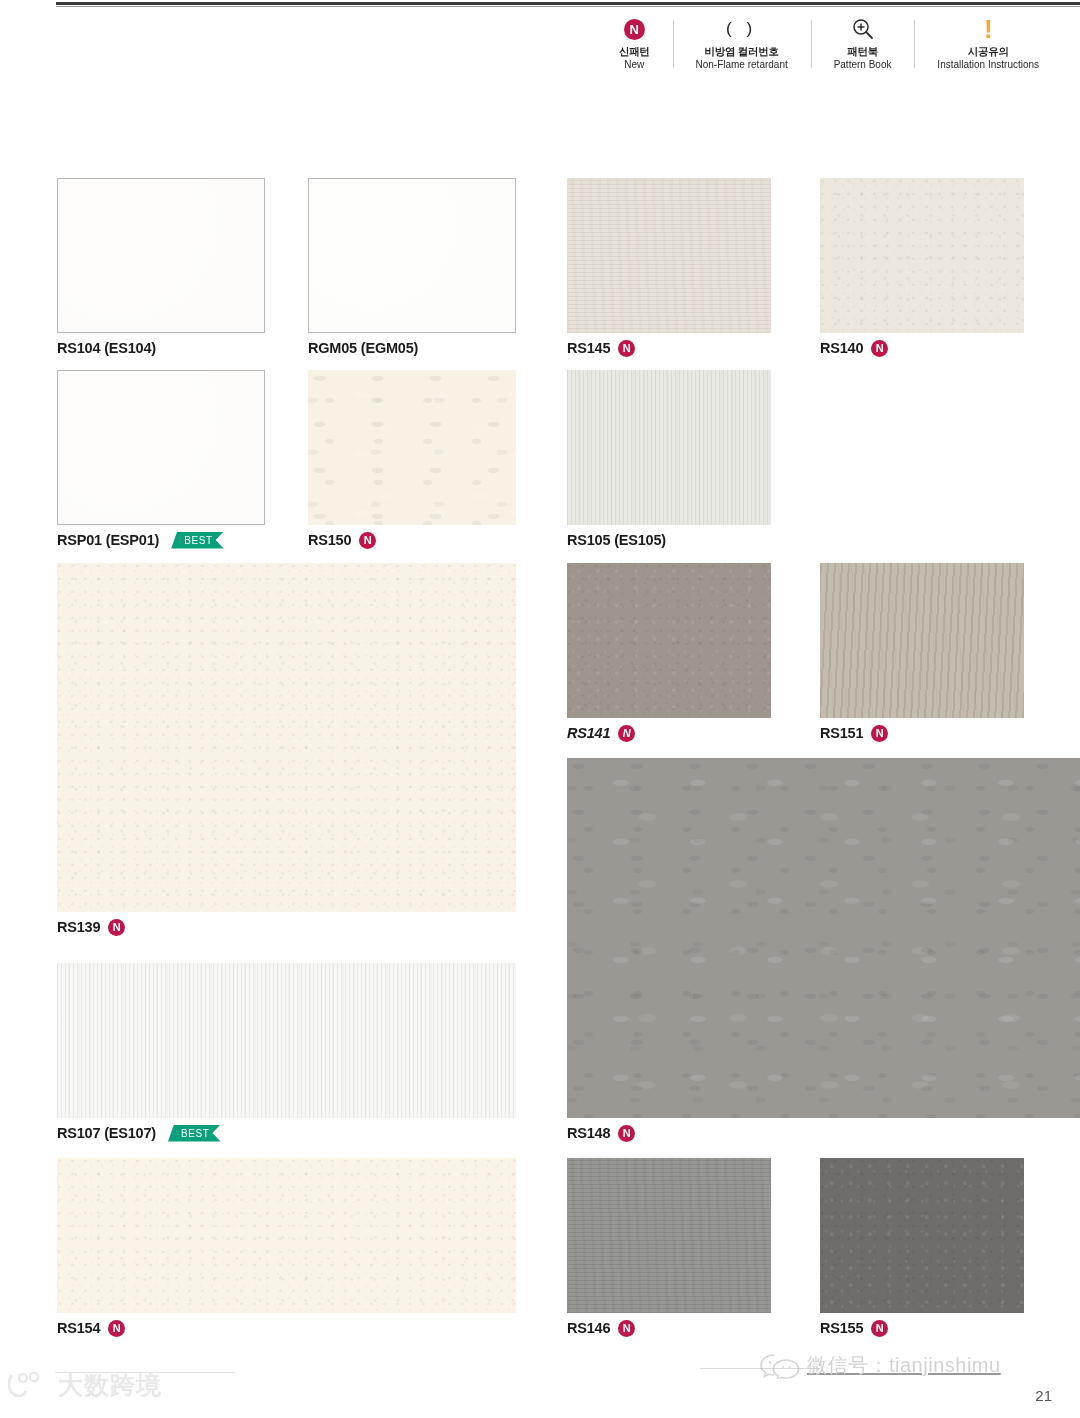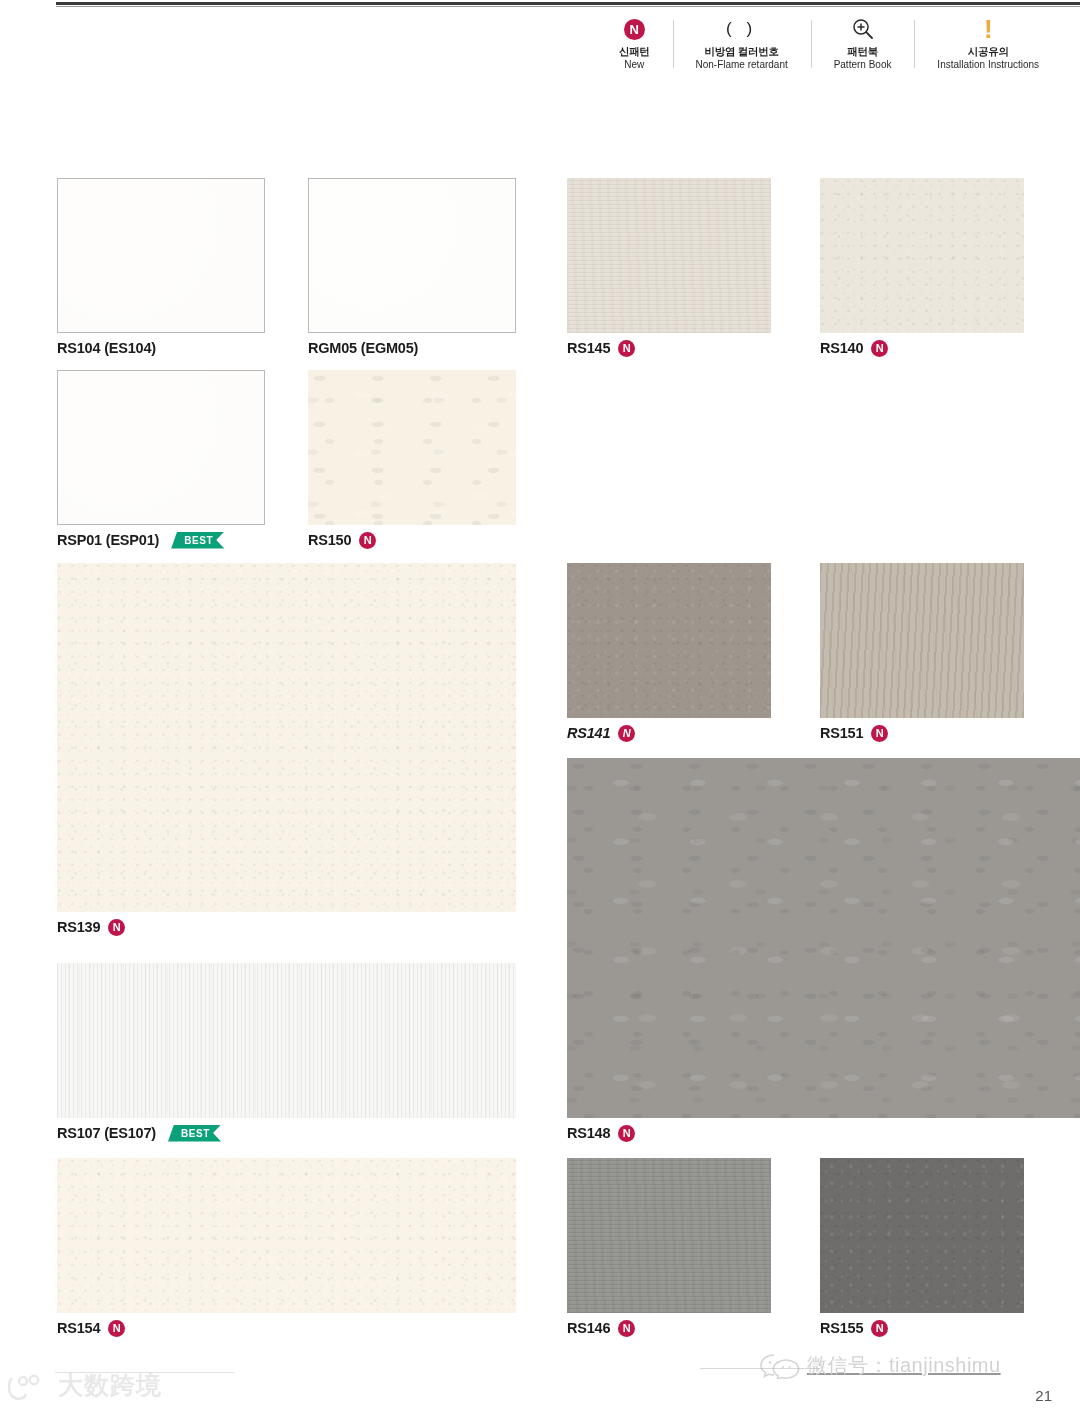--- a/index.html
+++ b/index.html
@@ -132,21 +132,21 @@
     color: #1b1b1b;
     letter-spacing: -0.2px;
     white-space: nowrap;
   }
   .label-row .n-badge.small { margin-left: 8px; }
   .best-badge {
     margin-left: 12px;
     background: #0aa07a;
     color: #ffffff;
     font-size: 10px;
-    font-weight: bold;
+    font-weight: normal;
     letter-spacing: 0.6px;
     padding: 3px 11px 3px 13px;
     line-height: 11px;
     clip-path: polygon(6px 0, 100% 0, calc(100% - 8px) 50%, 100% 100%, 0 100%);
   }
   .tx-fine-v {
     background-image:
       repeating-linear-gradient(90deg, rgba(0,0,0,0.04) 0px, rgba(0,0,0,0.04) 1px, rgba(255,255,255,0.06) 1px, rgba(255,255,255,0.06) 3px),
       repeating-linear-gradient(0deg, rgba(0,0,0,0.012) 0px, rgba(0,0,0,0.012) 2px, rgba(255,255,255,0.02) 2px, rgba(255,255,255,0.02) 6px);
   }
@@ -213,21 +213,21 @@
   .page-no {
     position: absolute;
     right: 28px; bottom: 14px;
     font-size: 15px;
     color: #555;
   }
   .brand-wm {
     position: absolute;
     left: 8px; bottom: 16px;
     display: flex;
-    align-items: flex-end;
+    align-items: flex-start;
     gap: 8px;
     opacity: 0.22;
   }
   .brand-wm-text {
     font-size: 25px;
     font-weight: bold;
     color: #9b9b9b;
     letter-spacing: 1px;
     white-space: nowrap;
   }
@@ -314,20 +314,26 @@
         <div class="label-row">
           <span class="label-text">RSP01 (ESP01)</span>
           <span class="best-badge">BEST</span>
         </div>
       </div>
       <div class="cell" style="left: 251px; top: 192px; width: 208px;">
         <div class="swatch tx-plaster" style="height: 155px; background-color: rgb(248, 242, 229);"></div>
         <div class="label-row">
           <span class="label-text">RS150</span>
           <span class="n-badge small">N</span>
+        </div>
+      </div>
+      <div class="cell" style="left: 510px; top: 192px; width: 204px;">
+        <div class="swatch tx-lines-v" style="height: 155px; background-color: rgb(232, 233, 226);"></div>
+        <div class="label-row">
+          <span class="label-text">RS105 (ES105)</span>
         </div>
       </div>
       <div class="cell" style="left: 0px; top: 385px; width: 459px;">
         <div class="swatch tx-stucco" style="height: 349px; background-color: rgb(249, 243, 231);"></div>
         <div class="label-row">
           <span class="label-text">RS139</span>
           <span class="n-badge small">N</span>
         </div>
       </div>
       <div class="cell" style="left: 510px; top: 385px; width: 204px; font-style: italic;">

